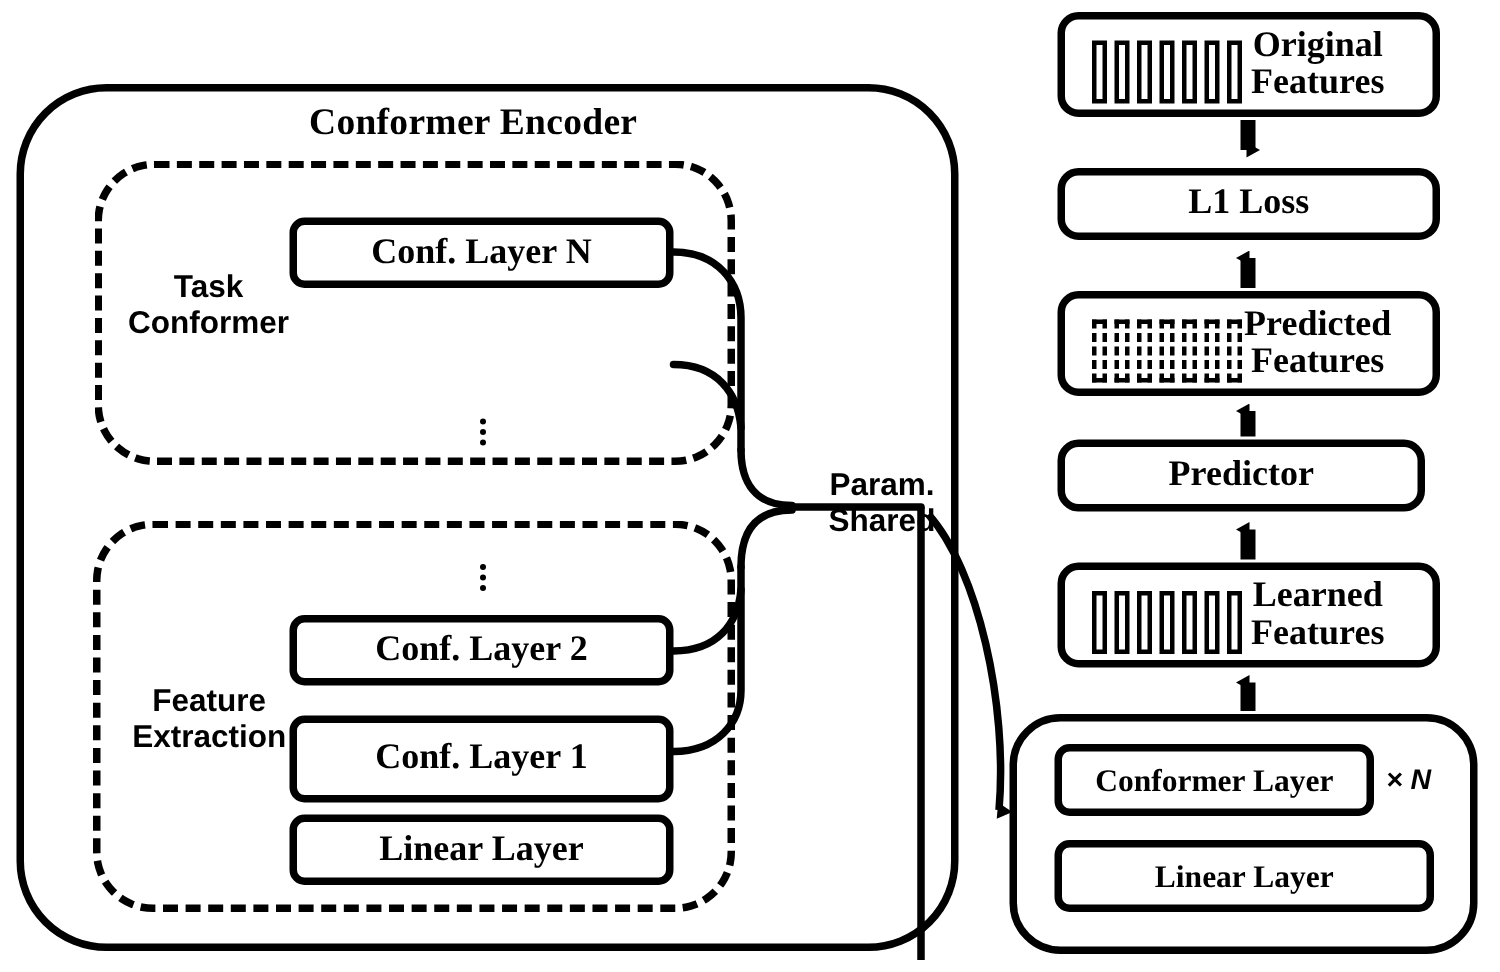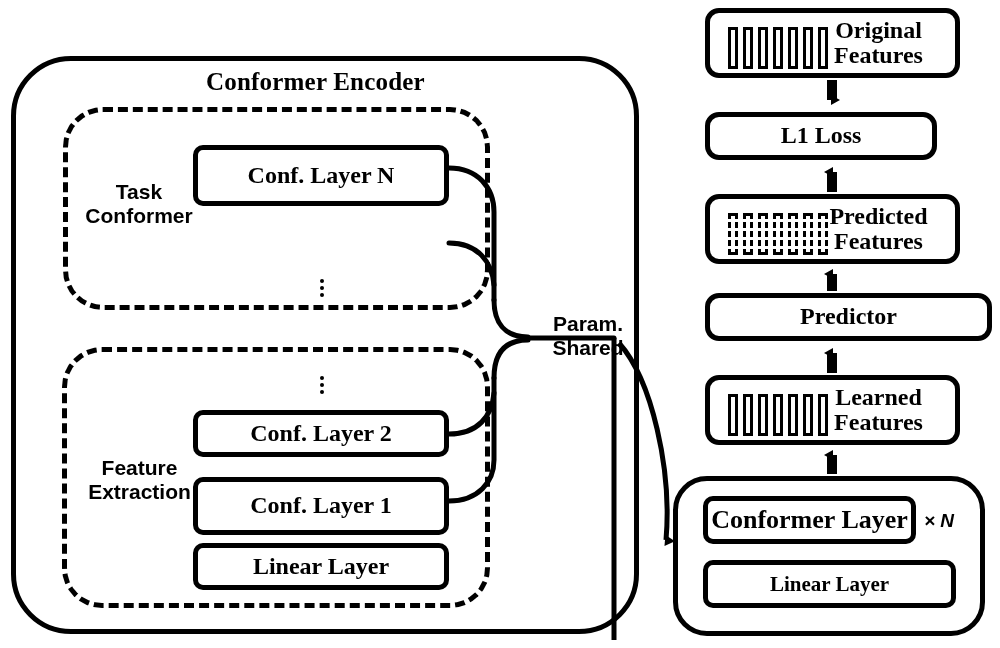--- a/index.html
+++ b/index.html
@@ -82,21 +82,21 @@
 
   <div class="rbox outer-shell" style="left:11px;top:56px;width:628px;height:578px;"></div>
 
   <div class="title" style="left:206px;top:68px;">Conformer Encoder</div>
 
   <div class="dbox" style="left:63px;top:107px;width:427px;height:203px;"></div>
 
   <div class="grp-label" style="left:80px;top:180px;width:118px;">Task
 Conformer</div>
 
-  <div class="rbox small-r" style="left:193px;top:145px;width:256px;height:61px;">
+  <div class="rbox small-r" style="left:193px;top:145px;width:256px;height:47px;">
     <span class="layer-txt">Conf. Layer N</span>
   </div>
 
 
   <div class="vdots" style="left:319px;top:279px;width:6px;height:18px;">
     <i></i>
       <i></i>
       <i></i>
   </div>
 
@@ -133,60 +133,60 @@
       <b style="width:10px;height:42px;"></b>
         <b style="width:10px;height:42px;"></b>
       <b style="width:10px;height:42px;"></b>
         <b style="width:10px;height:42px;"></b>
       <b style="width:10px;height:42px;"></b>
     </span>
     <span class="feat-txt" style="margin-left:92px;">Original
 Features</span>
   </div>
 
-  <div class="rbox" style="left:705px;top:112px;width:232px;height:48px;">
+  <div class="rbox" style="left:705px;top:112px;width:255px;height:48px;">
     <span class="box-txt">L1 Loss</span>
   </div>
 
   <div class="rbox" style="left:705px;top:194px;width:255px;height:70px;">
     <span class="bars dashedbars" style="left:18px;top:14px;height:42px;">
       <b style="width:10px;height:42px;"></b>
         <b style="width:10px;height:42px;"></b>
       <b style="width:10px;height:42px;"></b>
         <b style="width:10px;height:42px;"></b>
       <b style="width:10px;height:42px;"></b>
         <b style="width:10px;height:42px;"></b>
       <b style="width:10px;height:42px;"></b>
     </span>
     <span class="feat-txt" style="margin-left:92px;">Predicted
 Features</span>
   </div>
 
-  <div class="rbox" style="left:705px;top:293px;width:287px;height:48px;">
+  <div class="rbox" style="left:705px;top:293px;width:245px;height:48px;">
     <span class="box-txt">Predictor</span>
   </div>
 
   <div class="rbox" style="left:705px;top:375px;width:255px;height:70px;">
     <span class="bars" style="left:18px;top:14px;height:42px;">
       <b style="width:10px;height:42px;"></b>
         <b style="width:10px;height:42px;"></b>
       <b style="width:10px;height:42px;"></b>
         <b style="width:10px;height:42px;"></b>
       <b style="width:10px;height:42px;"></b>
         <b style="width:10px;height:42px;"></b>
       <b style="width:10px;height:42px;"></b>
     </span>
     <span class="feat-txt" style="margin-left:92px;">Learned
 Features</span>
   </div>
 
   <div class="rbox sub-shell" style="left:673px;top:476px;width:312px;height:160px;"></div>
 
   <div class="rbox small-r" style="left:703px;top:496px;width:213px;height:48px;">
-    <span class="box-txt" style="font-size:26px;">Conformer Layer</span>
+    <span class="box-txt" style="font-size:21px;">Conformer Layer</span>
   </div>
 
   <div class="xn-lbl" style="left:924px;top:510px;">× N</div>
 
   <div class="rbox small-r" style="left:703px;top:560px;width:253px;height:48px;">
     <span class="box-txt" style="font-size:21px;">Linear Layer</span>
   </div>
 
   <svg class="overlay" viewBox="0 0 1000 648">
     <defs>

